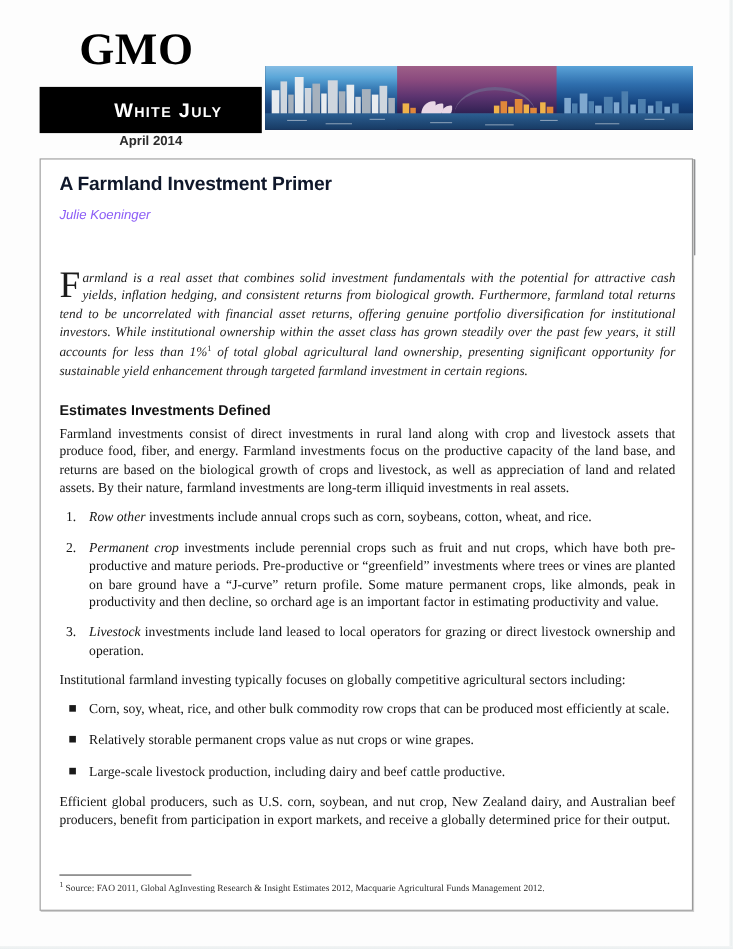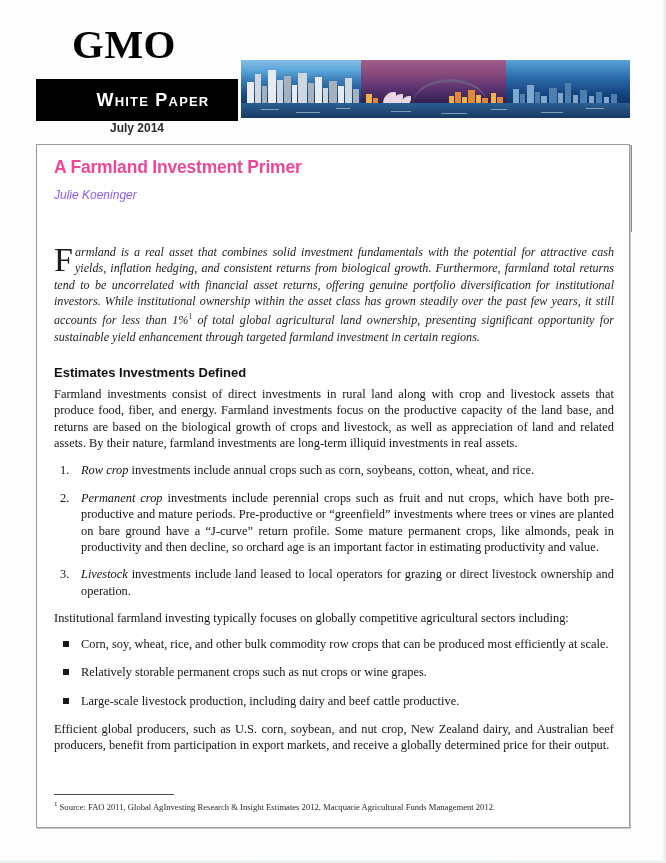--- a/index.html
+++ b/index.html
@@ -238,21 +238,21 @@
   .inner {
     position: absolute;
     left: 17px;
     top: 12px;
     width: 560px;
   }
   .doc-title {
     font-family: "Liberation Sans", sans-serif;
     font-size: 17.5px;
     font-weight: 700;
-    color: #ec4899;
+    color: #0f172a;
     letter-spacing: -0.2px;
     margin: 0 0 10px 0;
   }
   .doc-author {
     font-family: "Liberation Sans", sans-serif;
     font-style: italic;
     font-size: 12px;
     color: #8b5cf6;
     margin: 0;
   }
@@ -376,21 +376,21 @@
 </head>
 <body>
 
 <div class="page">
 
   <div class="header">
 
     <div class="gmo-logo">GMO</div>
 
     <div class="whitepaper-bar">
-      <div class="whitepaper-label">White Paper</div>
+      <div class="whitepaper-label">White July</div>
     </div>
 
     <div class="banner">
       <div class="banner-sky"></div>
       <div class="banner-sky-mid"></div>
       <div class="banner-sky-right"></div>
 
       <div class="sk l" style="left:6px;  width:7px;  height:22px;"></div>
       <div class="sk" style="left:14px; width:6px;  height:30px;"></div>
       <div class="sk d" style="left:21px; width:5px;  height:18px;"></div>
@@ -444,21 +444,21 @@
       <div class="ripple" style="left:20px;  bottom:8px;  width:18px;"></div>
       <div class="ripple" style="left:55px;  bottom:5px;  width:24px;"></div>
       <div class="ripple" style="left:95px;  bottom:9px;  width:14px;"></div>
       <div class="ripple" style="left:150px; bottom:6px;  width:20px;"></div>
       <div class="ripple" style="left:200px; bottom:4px;  width:26px;"></div>
       <div class="ripple" style="left:250px; bottom:8px;  width:16px;"></div>
       <div class="ripple" style="left:300px; bottom:5px;  width:22px;"></div>
       <div class="ripple" style="left:345px; bottom:9px;  width:18px;"></div>
     </div>
 
-    <div class="date-line">July 2014</div>
+    <div class="date-line">April 2014</div>
   </div>
 
   <div class="author-photo">
     <div class="ph-bg"></div>
     <div class="ph-jacket"></div>
     <div class="ph-shirt"></div>
     <div class="ph-neck"></div>
     <div class="ph-hair"></div>
     <div class="ph-face"></div>
     <div class="ph-necklace"></div>
@@ -475,38 +475,38 @@
 
       </div>
 
       <h2 class="section-head">Estimates Investments Defined</h2>
 
       <p class="body-p">Farmland investments consist of direct investments in rural land along with crop and livestock assets that produce food, fiber, and energy. Farmland investments focus on the productive capacity of the land base, and returns are based on the biological growth of crops and livestock, as well as appreciation of land and related assets. By their nature, farmland investments are long-term illiquid investments in real assets.</p>
 
 
       <ol class="num-list">
         <li>
-          <span class="mk">1.</span><em class="term">Row crop</em><span> investments include annual crops such as corn, soybeans, cotton, wheat, and rice.</span>
+          <span class="mk">1.</span><em class="term">Row other</em><span> investments include annual crops such as corn, soybeans, cotton, wheat, and rice.</span>
         </li>
         <li>
           <span class="mk">2.</span><em class="term">Permanent crop</em><span> investments include perennial crops such as fruit and nut crops, which have both pre-productive and mature periods. Pre-productive or “greenfield” investments where trees or vines are planted on bare ground have a “J-curve” return profile. Some mature permanent crops, like almonds, peak in productivity and then decline, so orchard age is an important factor in estimating productivity and value.</span>
         </li>
         <li>
           <span class="mk">3.</span><em class="term">Livestock</em><span> investments include land leased to local operators for grazing or direct livestock ownership and operation.</span>
         </li>
       </ol>
 
       <p class="body-p tight">Institutional farmland investing typically focuses on globally competitive agricultural sectors including:</p>
 
       <ul class="bul-list">
         <li>
           <span class="bmk"></span><span>Corn, soy, wheat, rice, and other bulk commodity row crops that can be produced most efficiently at scale.</span>
         </li>
         <li>
-          <span class="bmk"></span><span>Relatively storable permanent crops such as nut crops or wine grapes.</span>
+          <span class="bmk"></span><span>Relatively storable permanent crops value as nut crops or wine grapes.</span>
         </li>
         <li>
           <span class="bmk"></span><span>Large-scale livestock production, including dairy and beef cattle productive.</span>
         </li>
       </ul>
 
       <p class="body-p">Efficient global producers, such as U.S. corn, soybean, and nut crop, New Zealand dairy, and Australian beef producers, benefit from participation in export markets, and receive a globally determined price for their output.</p>
 
     </div>
 

